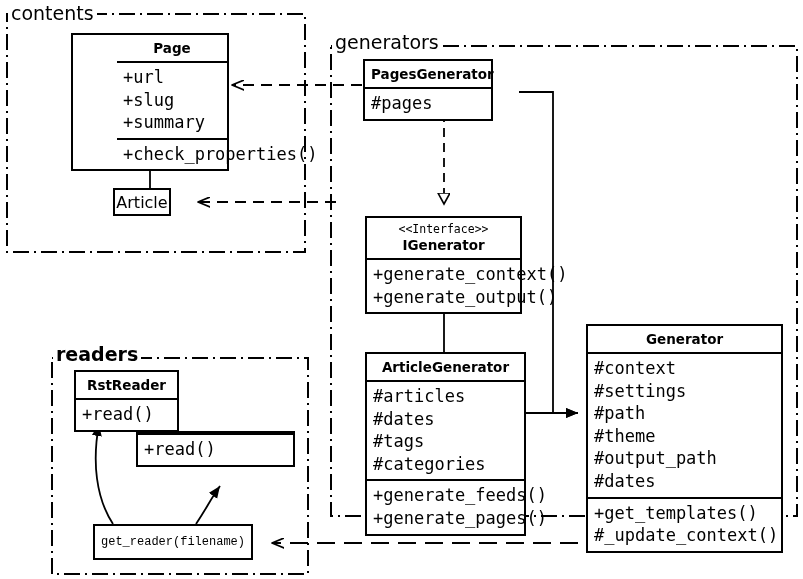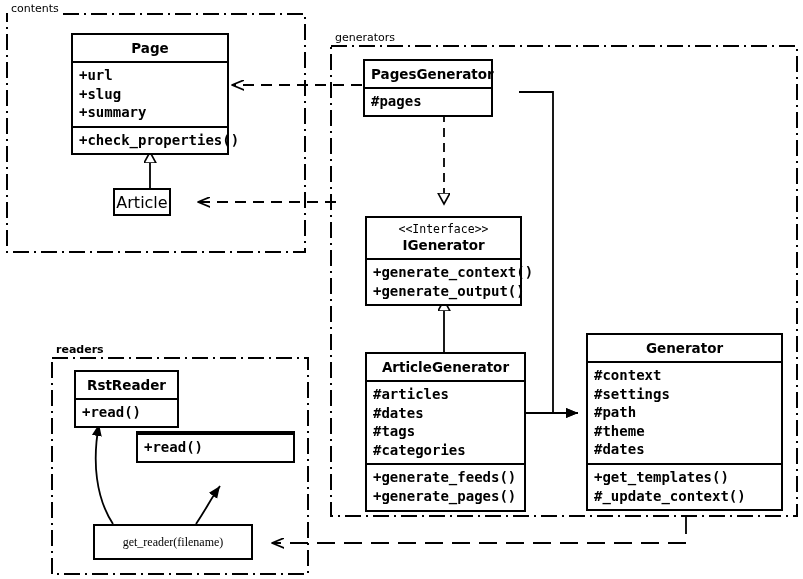--- a/index.html
+++ b/index.html
@@ -21,21 +21,21 @@
     position: absolute;
     left: 0;
     top: 0;
     width: 803px;
     height: 579px;
     pointer-events: none;
   }
   .pkg-label {
     position: absolute;
     font-family: "DejaVu Sans", sans-serif;
-    font-size: 11px;
+    font-size: 19px;
     color: #000;
     background: #ffffff;
     padding: 0 3px;
     white-space: nowrap;
   }
   .umlbox {
     position: absolute;
     border: 2px solid #000;
     background: #ffffff;
     box-sizing: border-box;
@@ -61,38 +61,37 @@
     border-top: 2px solid #000;
     height: 0;
     font-size: 0;
     line-height: 0;
   }
   .umlbox .compartment {
     padding: 3px 4px 4px 4px;
   }
   .umlbox .member {
     font-family: "DejaVu Sans Mono", monospace;
-    font-size: 14px;
+    font-size: 17px;
     color: #000;
     line-height: 1.33;
     white-space: nowrap;
     padding-left: 2px;
-    font-weight: bold;
   }
   .plainbox {
     position: absolute;
     border: 2px solid #000;
     background: #ffffff;
     box-sizing: border-box;
     display: flex;
     align-items: center;
     justify-content: center;
   }
   .plainbox .label {
-    font-family: Liberation Serif, serif;
+    font-family: Liberation Mono, monospace;
     font-size: 12px;
     color: #000;
     white-space: nowrap;
   }
 </style>
 </head>
 <body>
 
 <div id="canvas">
 
@@ -142,21 +141,21 @@
     <path d="M113,524 C96,498 92,462 99,424" fill="none" stroke="#000" stroke-width="1.8" marker-end="url(#solid-arrow)"></path>
 
     
     <path d="M196,524 C208,506 210,500 220,486" fill="none" stroke="#000" stroke-width="1.8" marker-end="url(#solid-arrow)"></path>
   </svg>
 
   <div class="pkg-label" style="left:8px; top:2px;">contents</div>
   <div class="pkg-label" style="left:332px; top:31px;">generators</div>
   <div class="pkg-label" style="left:53px; top:343px;font-weight:bold;">readers</div>
 
-  <div class="umlbox" style="left:71px; top:33px; width:158px;">
+  <div class="umlbox" style="left:71px; top:33px; width:158px;padding-left:44px;">
     <div class="title">Page</div>
     <div class="sep"></div>
     <div class="compartment">
       <div class="member">+url</div>
       <div class="member">+slug</div>
       <div class="member">+summary</div>
     </div>
     <div class="sep"></div>
     <div class="compartment">
       <div class="member">+check_properties()</div>
@@ -194,28 +193,29 @@
   <div class="umlbox" style="left:365px; top:216px; width:157px;">
     <div class="stereotype">&lt;&lt;Interface&gt;&gt;</div>
     <div class="title" style="padding-top:1px;">IGenerator</div>
     <div class="sep"></div>
     <div class="compartment">
       <div class="member">+generate_context()</div>
       <div class="member">+generate_output()</div>
     </div>
   </div>
 
-  <div class="umlbox" style="left:586px; top:333px; width:197px;">
+  <div class="umlbox" style="left:586px; top:324px; width:197px;">
     <div class="title">Generator</div>
     <div class="sep"></div>
     <div class="compartment">
       <div class="member">#context</div>
       <div class="member">#settings</div>
       <div class="member">#path</div>
       <div class="member">#theme</div>
+      <div class="member">#output_path</div>
       <div class="member">#dates</div>
     </div>
     <div class="sep"></div>
     <div class="compartment">
       <div class="member">+get_templates()</div>
       <div class="member">#_update_context()</div>
     </div>
   </div>
 
   <div class="umlbox" style="left:74px; top:370px; width:105px;">

